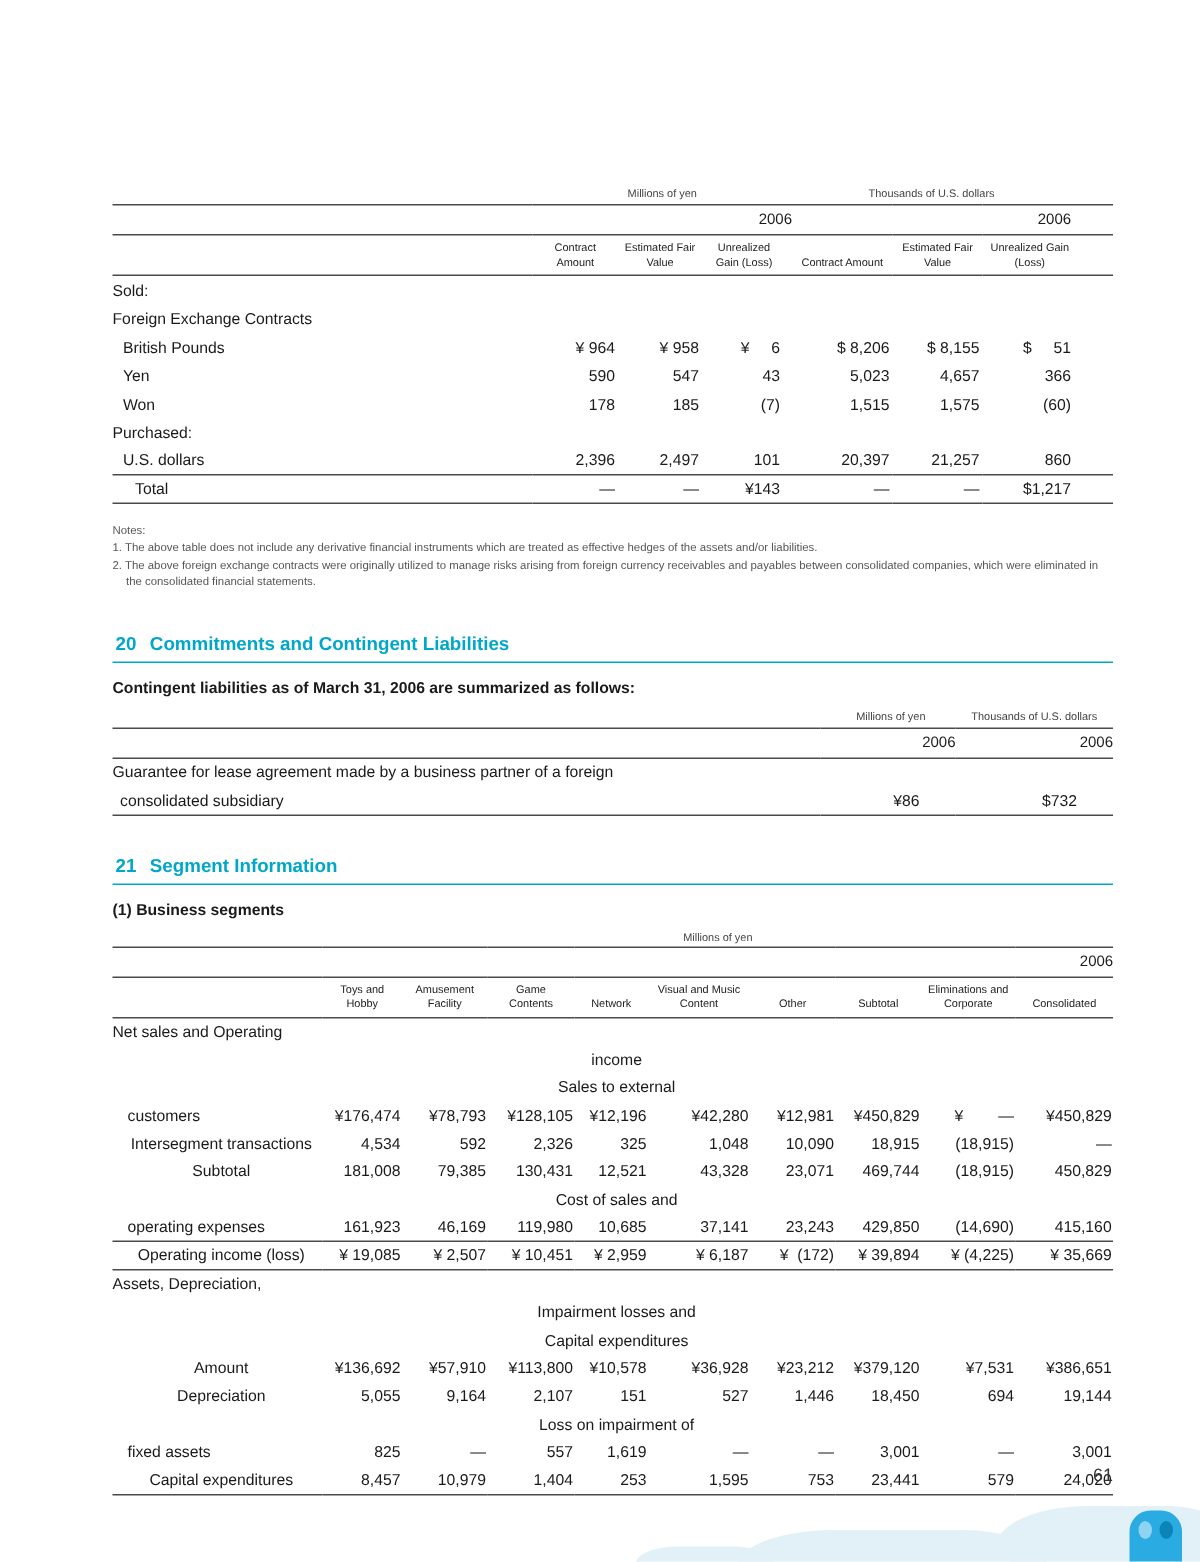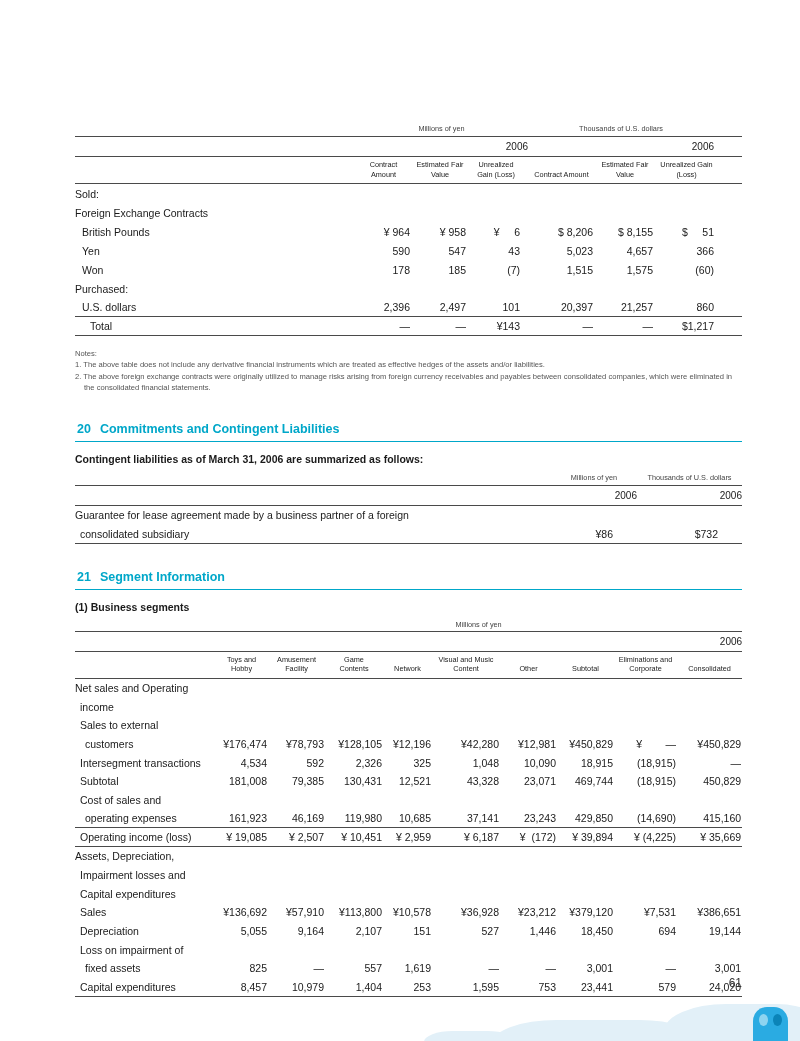--- a/index.html
+++ b/index.html
@@ -46,21 +46,21 @@
   .para{margin-top:11px;font-size:10.5px;font-weight:bold;}
   
   .cl{margin-top:8px;}
   .cl tbody td{height:19px;padding-bottom:3px;}
   .cl .num{padding-right:24px;}
   .cl .ind1{padding-left:5px;}
   
   .seg{margin-top:7px;}
   .seg tbody td{height:18.7px;padding-bottom:3px;}
   .seg .num{padding-right:1px;}
-  .seg .ind1{padding-left:5px;}
+  .seg .ind1{padding-left:5px;text-align:center;}
   .seg .ind2{padding-left:10px;}
   .seg .unit{padding-bottom:2px;}
   
   .pagenum{position:absolute;right:58px;top:976px;font-size:12px;color:#333;z-index:3;}
   .cloud{position:absolute;background:var(--cloud);z-index:1;}
   .c1{left:492px;top:1020px;width:206px;height:42px;border-radius:50% 45% 40% 50% / 90% 80% 55% 70%;}
   .c2{left:664px;top:1004px;width:164px;height:46px;border-radius:55% 45% 45% 55% / 85% 90% 55% 60%;}
   .c3{left:424px;top:1031px;width:92px;height:22px;border-radius:50% / 80%;}
   .mascot{position:absolute;left:753px;top:1007px;width:35px;height:40px;background:var(--mascot);
           border-radius:14px 14px 5px 5px;z-index:2;}
@@ -318,21 +318,21 @@
         <tr>
           <td class="lbl ind0" colspan="10">Assets, Depreciation,</td>
         </tr>
         <tr>
           <td class="lbl ind1" colspan="10">Impairment losses and</td>
         </tr>
         <tr>
           <td class="lbl ind1" colspan="10">Capital expenditures</td>
         </tr>
         <tr>
-          <td class="lbl ind1">Sales</td>
+          <td class="lbl ind1">Amount</td>
           <td class="num">¥136,692</td>
           <td class="num">¥57,910</td>
           <td class="num">¥113,800</td>
           <td class="num">¥10,578</td>
           <td class="num">¥36,928</td>
           <td class="num">¥23,212</td>
           <td class="num">¥379,120</td>
           <td class="num">¥7,531</td>
           <td class="num">¥386,651</td>
         </tr>

